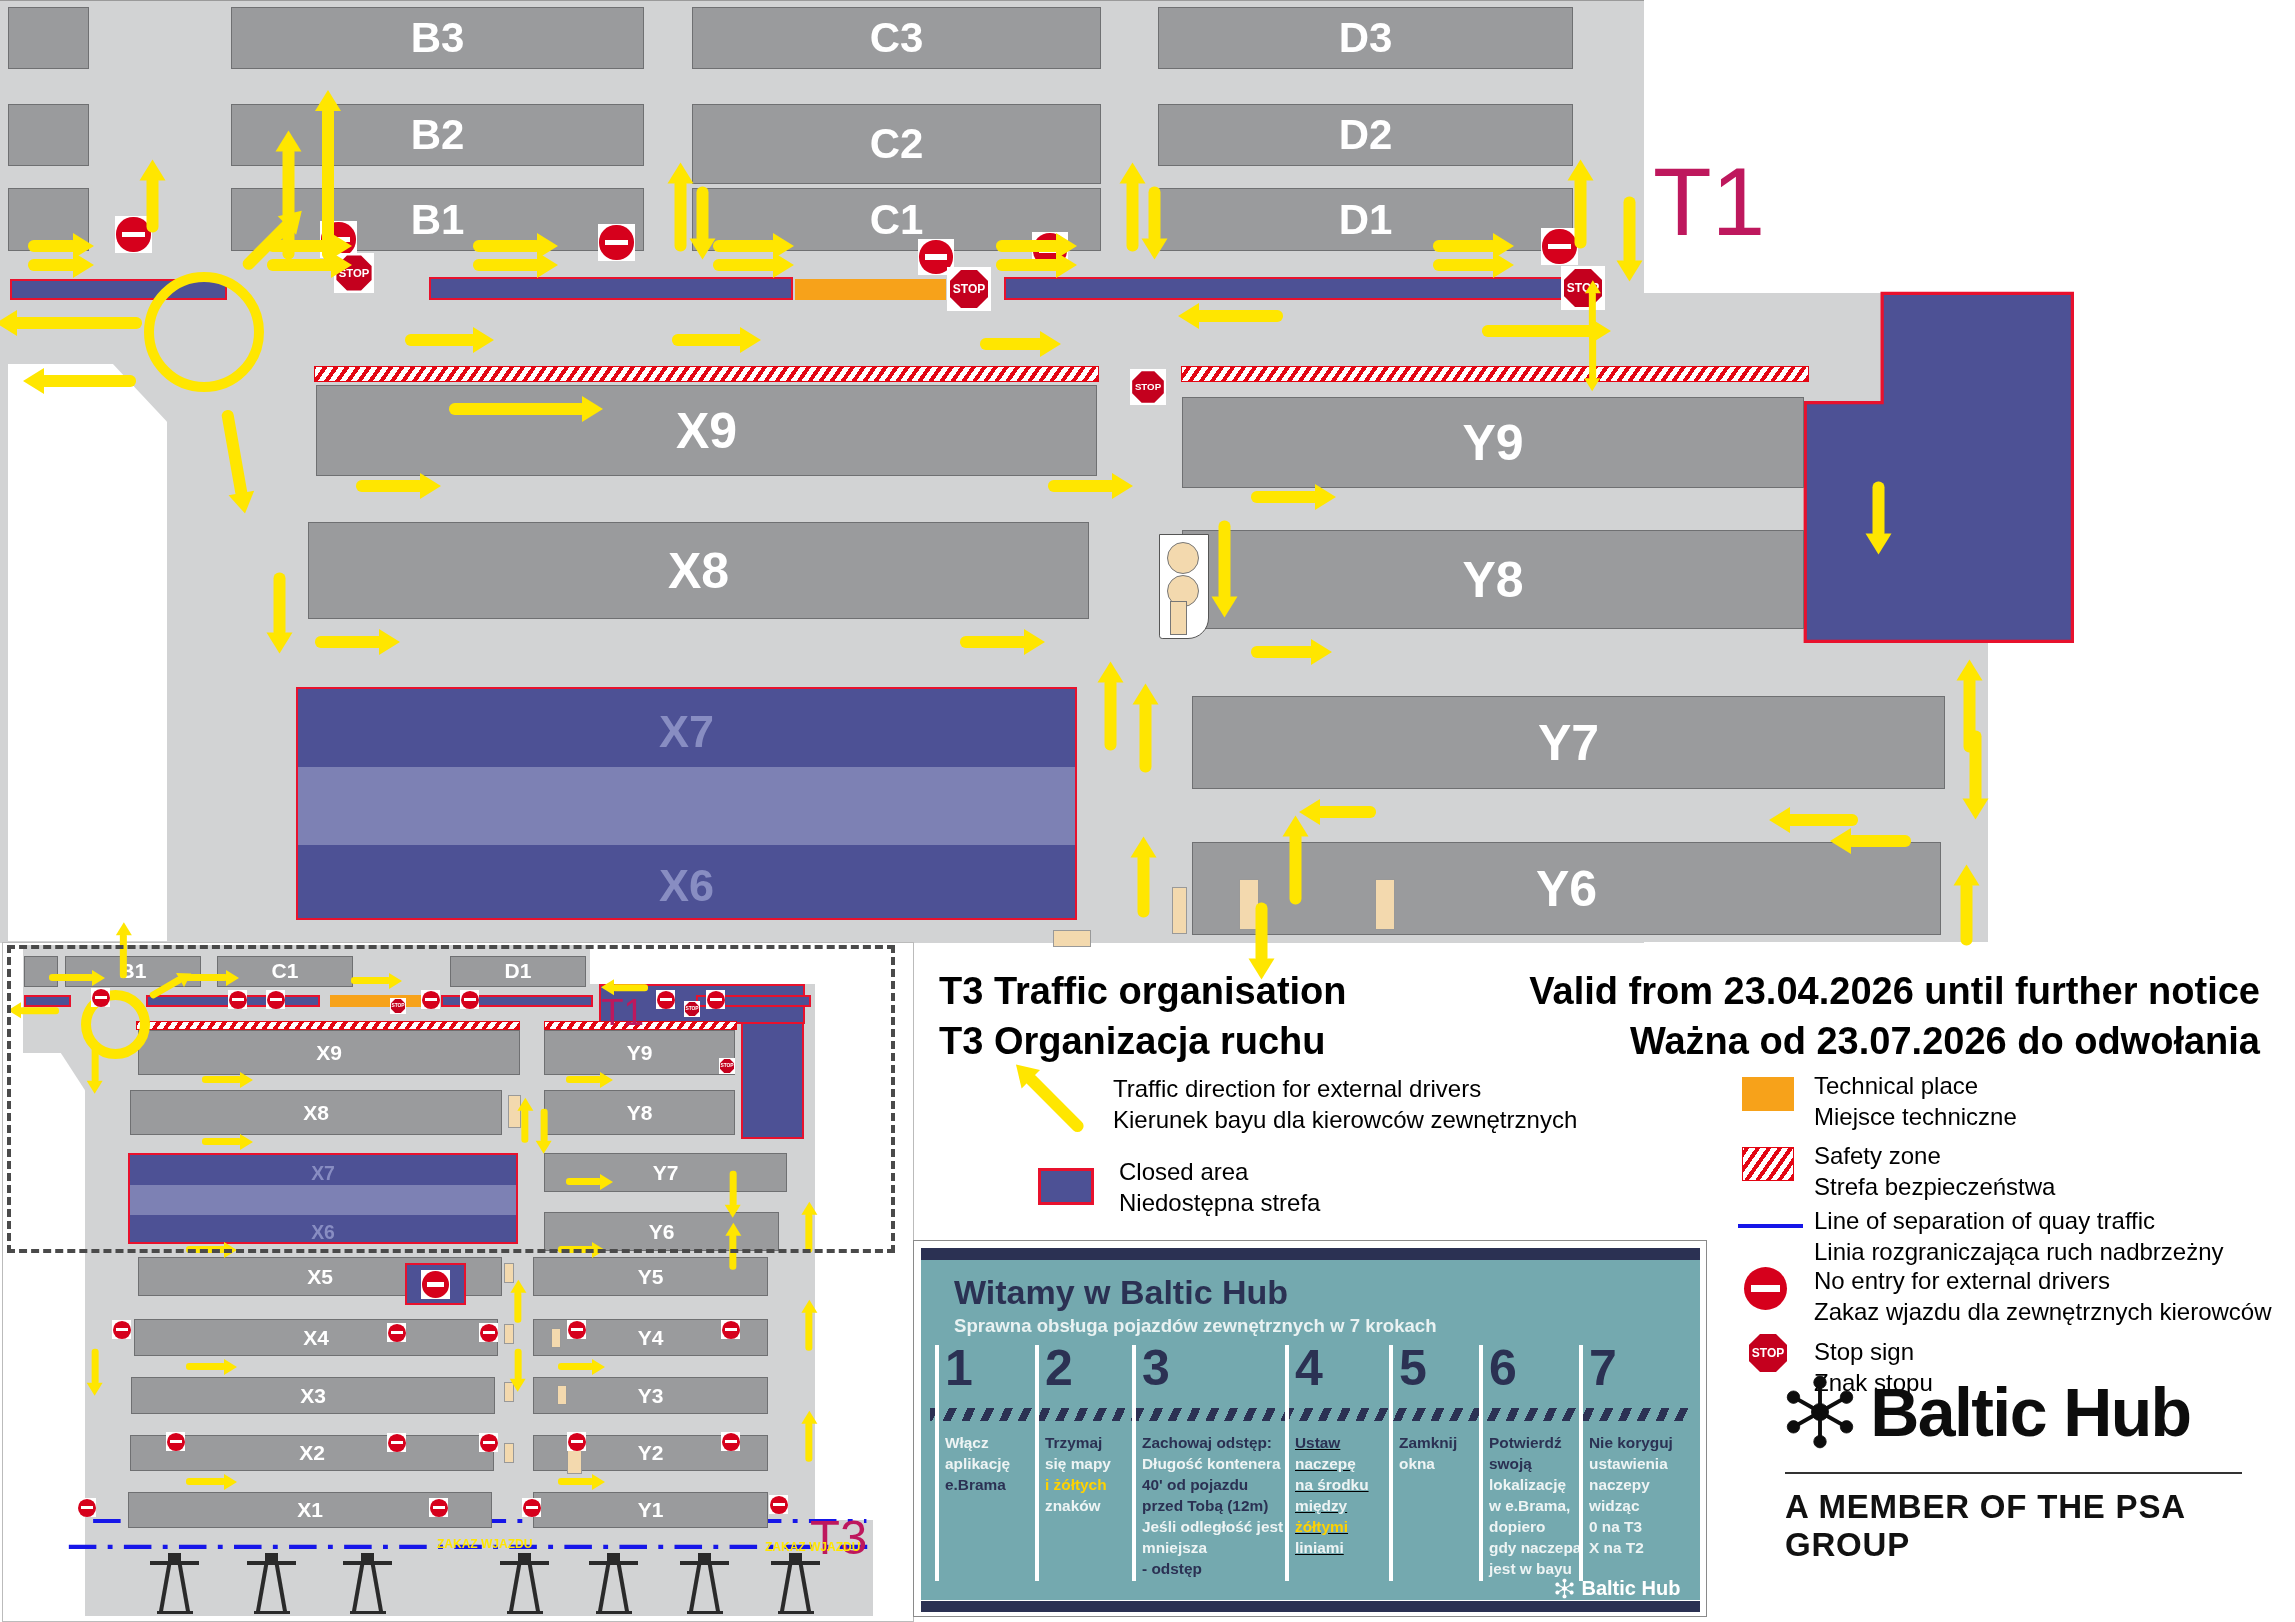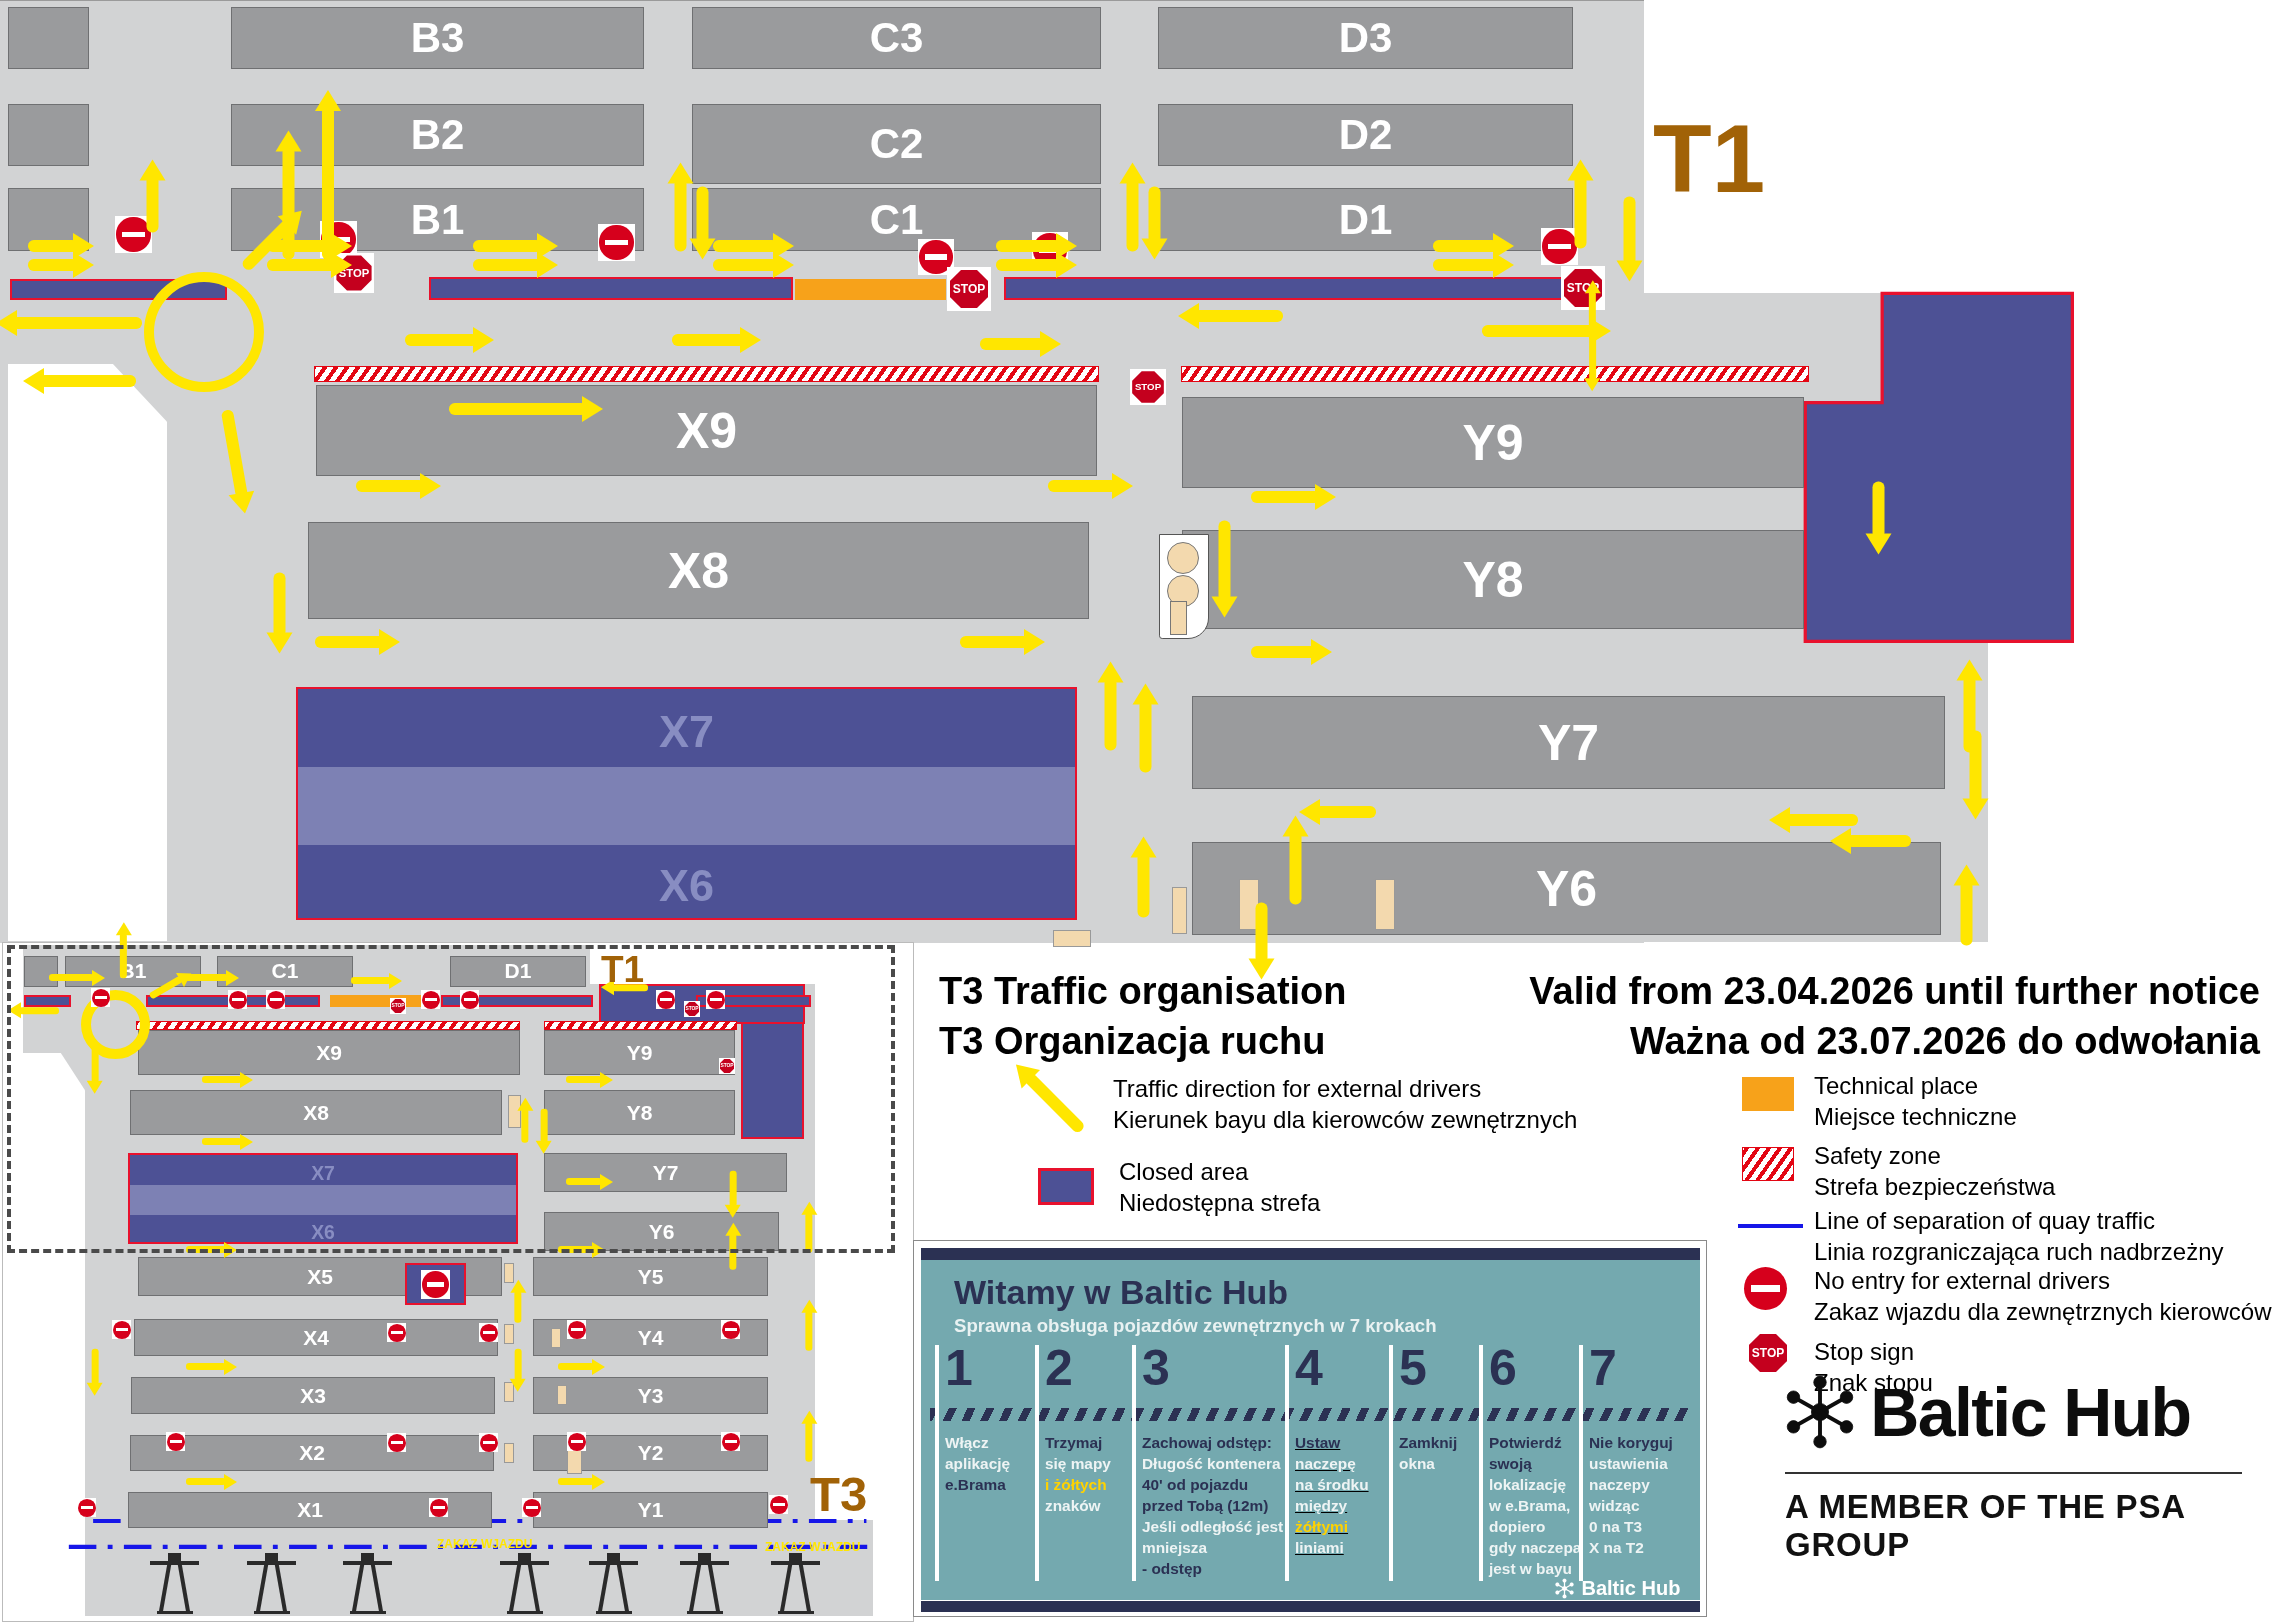--- a/index.html
+++ b/index.html
@@ -26,21 +26,21 @@
   .ne::before{content:'';position:absolute;left:4%;top:4%;width:92%;height:92%;background:#d6001c;border-radius:50%;}
   .ne::after{content:'';position:absolute;left:20%;top:42%;width:60%;height:16%;background:#fff;}
   .stopw{background:#fff;display:flex;align-items:center;justify-content:center;}
   .stop{width:88%;height:88%;background:#c4001e;color:#fff;display:flex;align-items:center;justify-content:center;font-weight:bold;
     clip-path:polygon(30% 0,70% 0,100% 30%,100% 70%,70% 100%,30% 100%,0 70%,0 30%);}
   .ring{border:10.5px solid #ffe600;border-radius:50%;background:transparent;}
   .kiosk{background:#fff;border:1.6px solid #555;border-radius:0 0 21px 3.2px;box-sizing:border-box;}
   .kdot{background:#f3d9ae;border:0.8px solid #777;border-radius:50%;}
   .krect{background:#f3d9ae;border:0.8px solid #777;}
   .beige{background:#f3d9ae;border:0.8px solid #999;}
-  .maplabel{font-weight:bold;color:#a16207;}
+  .maplabel{font-weight:normal;color:#be185d;margin-top:43px;}
   
   .dashedbox{border:4.9px dashed #4a4a4a;box-sizing:border-box;}
   .crane{position:absolute;}
   .crane div{position:absolute;background:#2a2a2a;}
   
   .lg-title{font-weight:bold;color:#000;font-size:38px;white-space:nowrap;}
   .lg-text{font-size:24px;color:#000;line-height:31px;white-space:nowrap;}
   .lg-icon-closed{background:#4d5195;border:3.2px solid #e8112d;}
   .lg-quay{background:#1616e8;}
   

